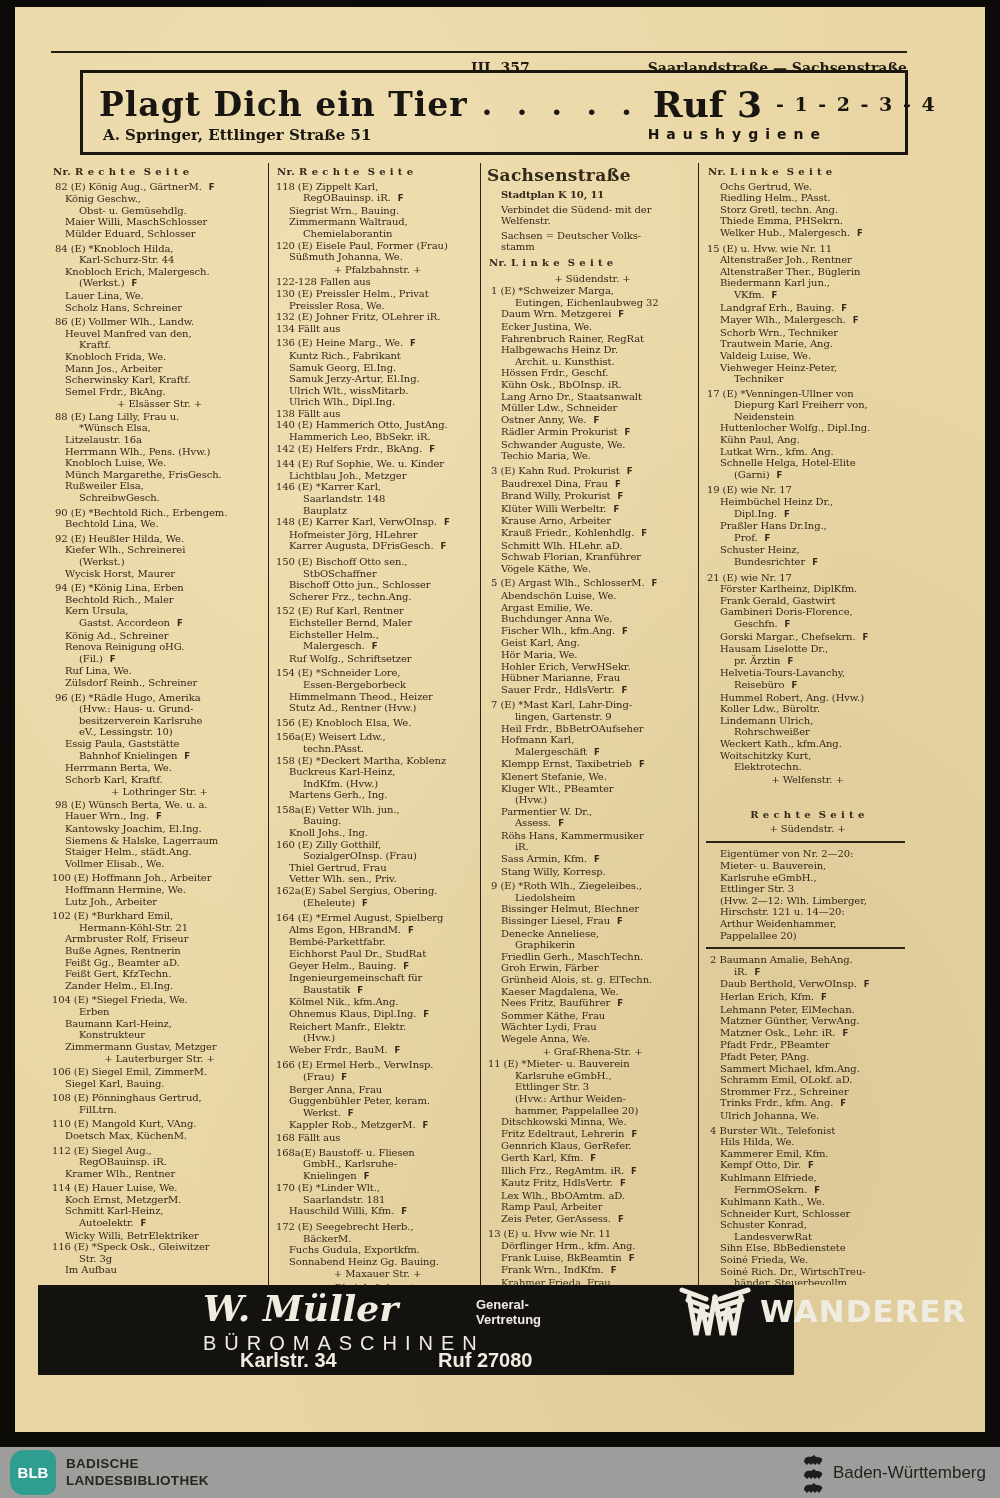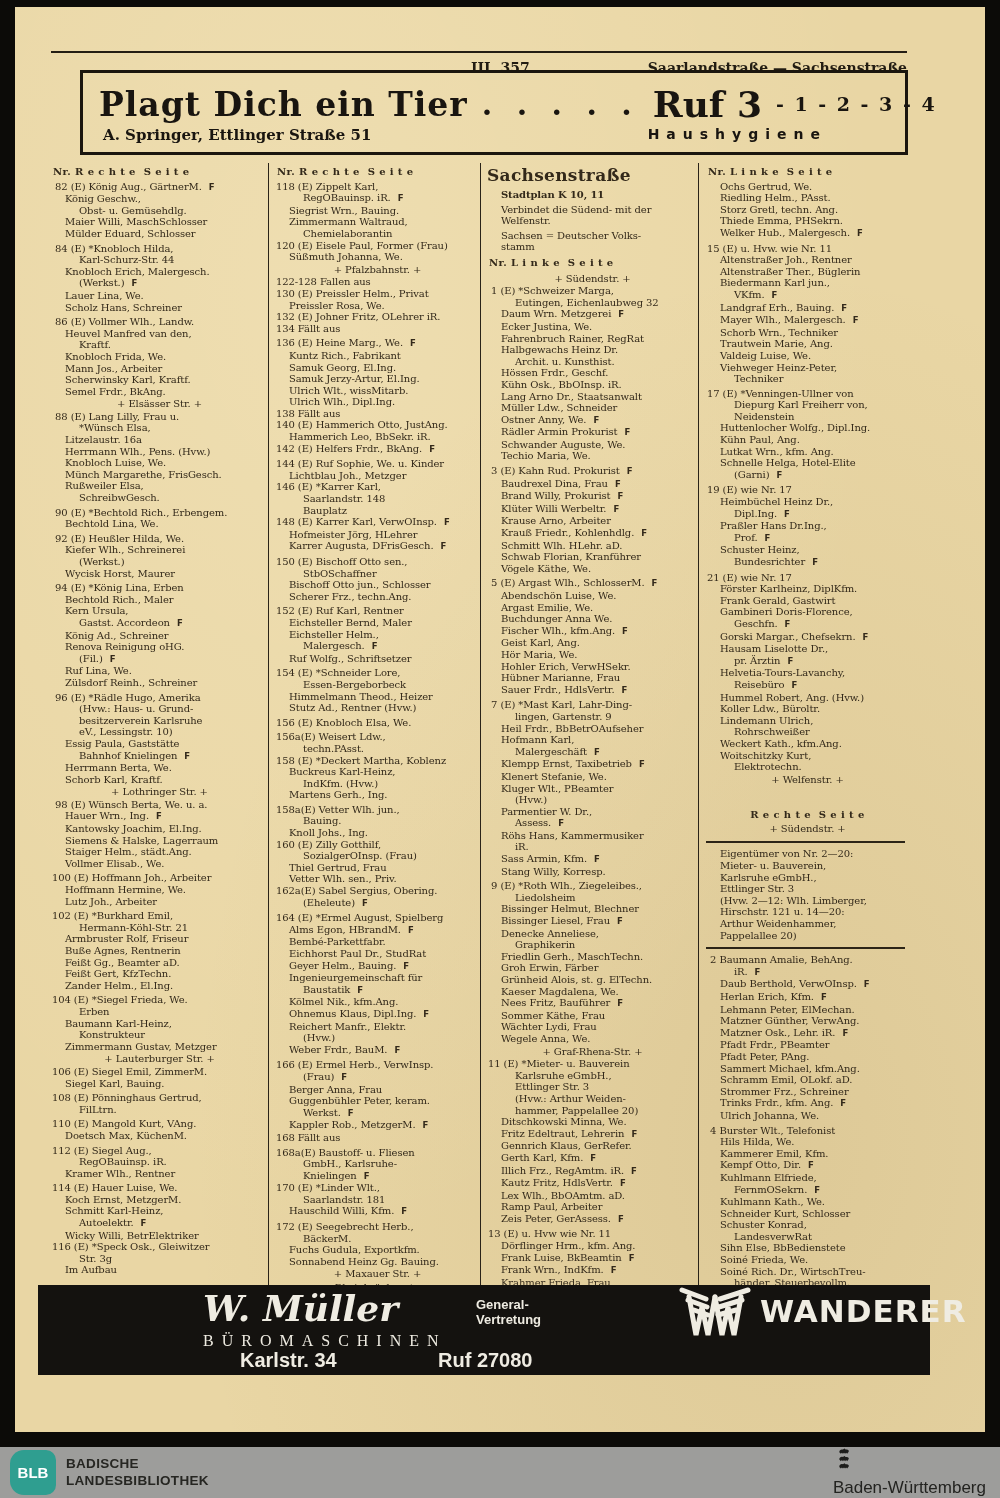--- a/index.html
+++ b/index.html
@@ -35,36 +35,36 @@
   .ln.c{text-align:center;padding:1px 0;}
   .ln.h{padding-left:2px;margin:1px 0 3px;font-weight:bold;letter-spacing:.4px;}
   .ln.hc{text-align:center;margin:20px 0 1px;font-weight:bold;letter-spacing:.4px;}
   .ln.t{font-size:17px;font-weight:bold;line-height:21px;letter-spacing:.3px;margin-bottom:3px;}
   .ln.s{padding-left:14px;font-weight:bold;margin-bottom:3px;}
   .ln.p{padding-left:14px;}
   .ln.sp{height:3px;}
   .ln.r{height:0;border-top:2px solid #2c2417;margin:6px 4px 5px 0;}
   .fm{font-family:"DejaVu Sans",sans-serif;font-weight:bold;font-size:8.5px;margin-left:7px;}
   
-  .botad{position:absolute;left:23px;top:1278px;width:892px;height:90px;background:#14120f;color:#efece2;}
+  .botad{position:absolute;left:23px;top:1278px;width:756px;height:90px;background:#14120f;color:#efece2;}
   .botad span{position:absolute;white-space:nowrap;}
   .bm-brand{left:165px;top:2px;font-style:italic;font-weight:bold;font-size:36px;font-family:"DejaVu Serif",serif;}
   .bm-rep{left:438px;top:12px;font-family:"Liberation Sans",sans-serif;font-weight:bold;font-size:13px;line-height:15px;}
-  .bm-line{left:165px;top:47px;font-family:Liberation Serif, serif;font-size:16px;letter-spacing:8px;}
+  .bm-line{left:165px;top:47px;font-family:Liberation Sans, sans-serif;font-size:20px;letter-spacing:8px;}
   .bm-addr{left:170px;top:64px;font-family:"Liberation Sans",sans-serif;font-weight:bold;font-size:20px;margin-left:32px;}
   .bm-phone{left:400px;top:64px;font-family:"Liberation Sans",sans-serif;font-weight:bold;font-size:20px;}
   .bm-wanderer{left:722px;top:8px;font-family:"DejaVu Sans",sans-serif;font-weight:bold;font-size:31px;letter-spacing:1px;}
   .bm-product{left:605px;top:60px;font-family:"Liberation Sans",sans-serif;font-size:23px;letter-spacing:3px;}
   .bm-logo{position:absolute;left:638px;top:0px;}
   
   .footerbar{position:absolute;left:0;top:1447px;width:1000px;height:51px;background:#9d9d9b;}
   .blb-badge{position:absolute;left:10px;top:3px;width:46px;height:45px;background:#2f9e90;border-radius:14px 10px 10px 14px;
              display:flex;align-items:center;justify-content:center;color:#fff;font-family:"Liberation Sans",sans-serif;font-weight:bold;font-size:15px;}
   .blb-name{position:absolute;left:66px;top:8px;font-family:"Liberation Sans",sans-serif;font-weight:bold;font-size:13.5px;line-height:17px;color:#262622;letter-spacing:.3px;}
-  .bw{position:absolute;right:14px;top:0;height:51px;display:flex;align-items:flex-start;gap:9px;flex-direction:column;}
+  .bw{position:absolute;right:14px;top:0;height:51px;display:flex;align-items:center;gap:9px;}
   .bw-text{font-family:"Liberation Sans",sans-serif;font-size:17px;color:#232320;}
 </style>
 </head>
 <body>
 
 <div id="paper">
 
   <div class="runhead">
     <span class="rh-left">III. 357</span>
     <span class="rh-right">Saarlandstraße — Sachsenstraße</span>

